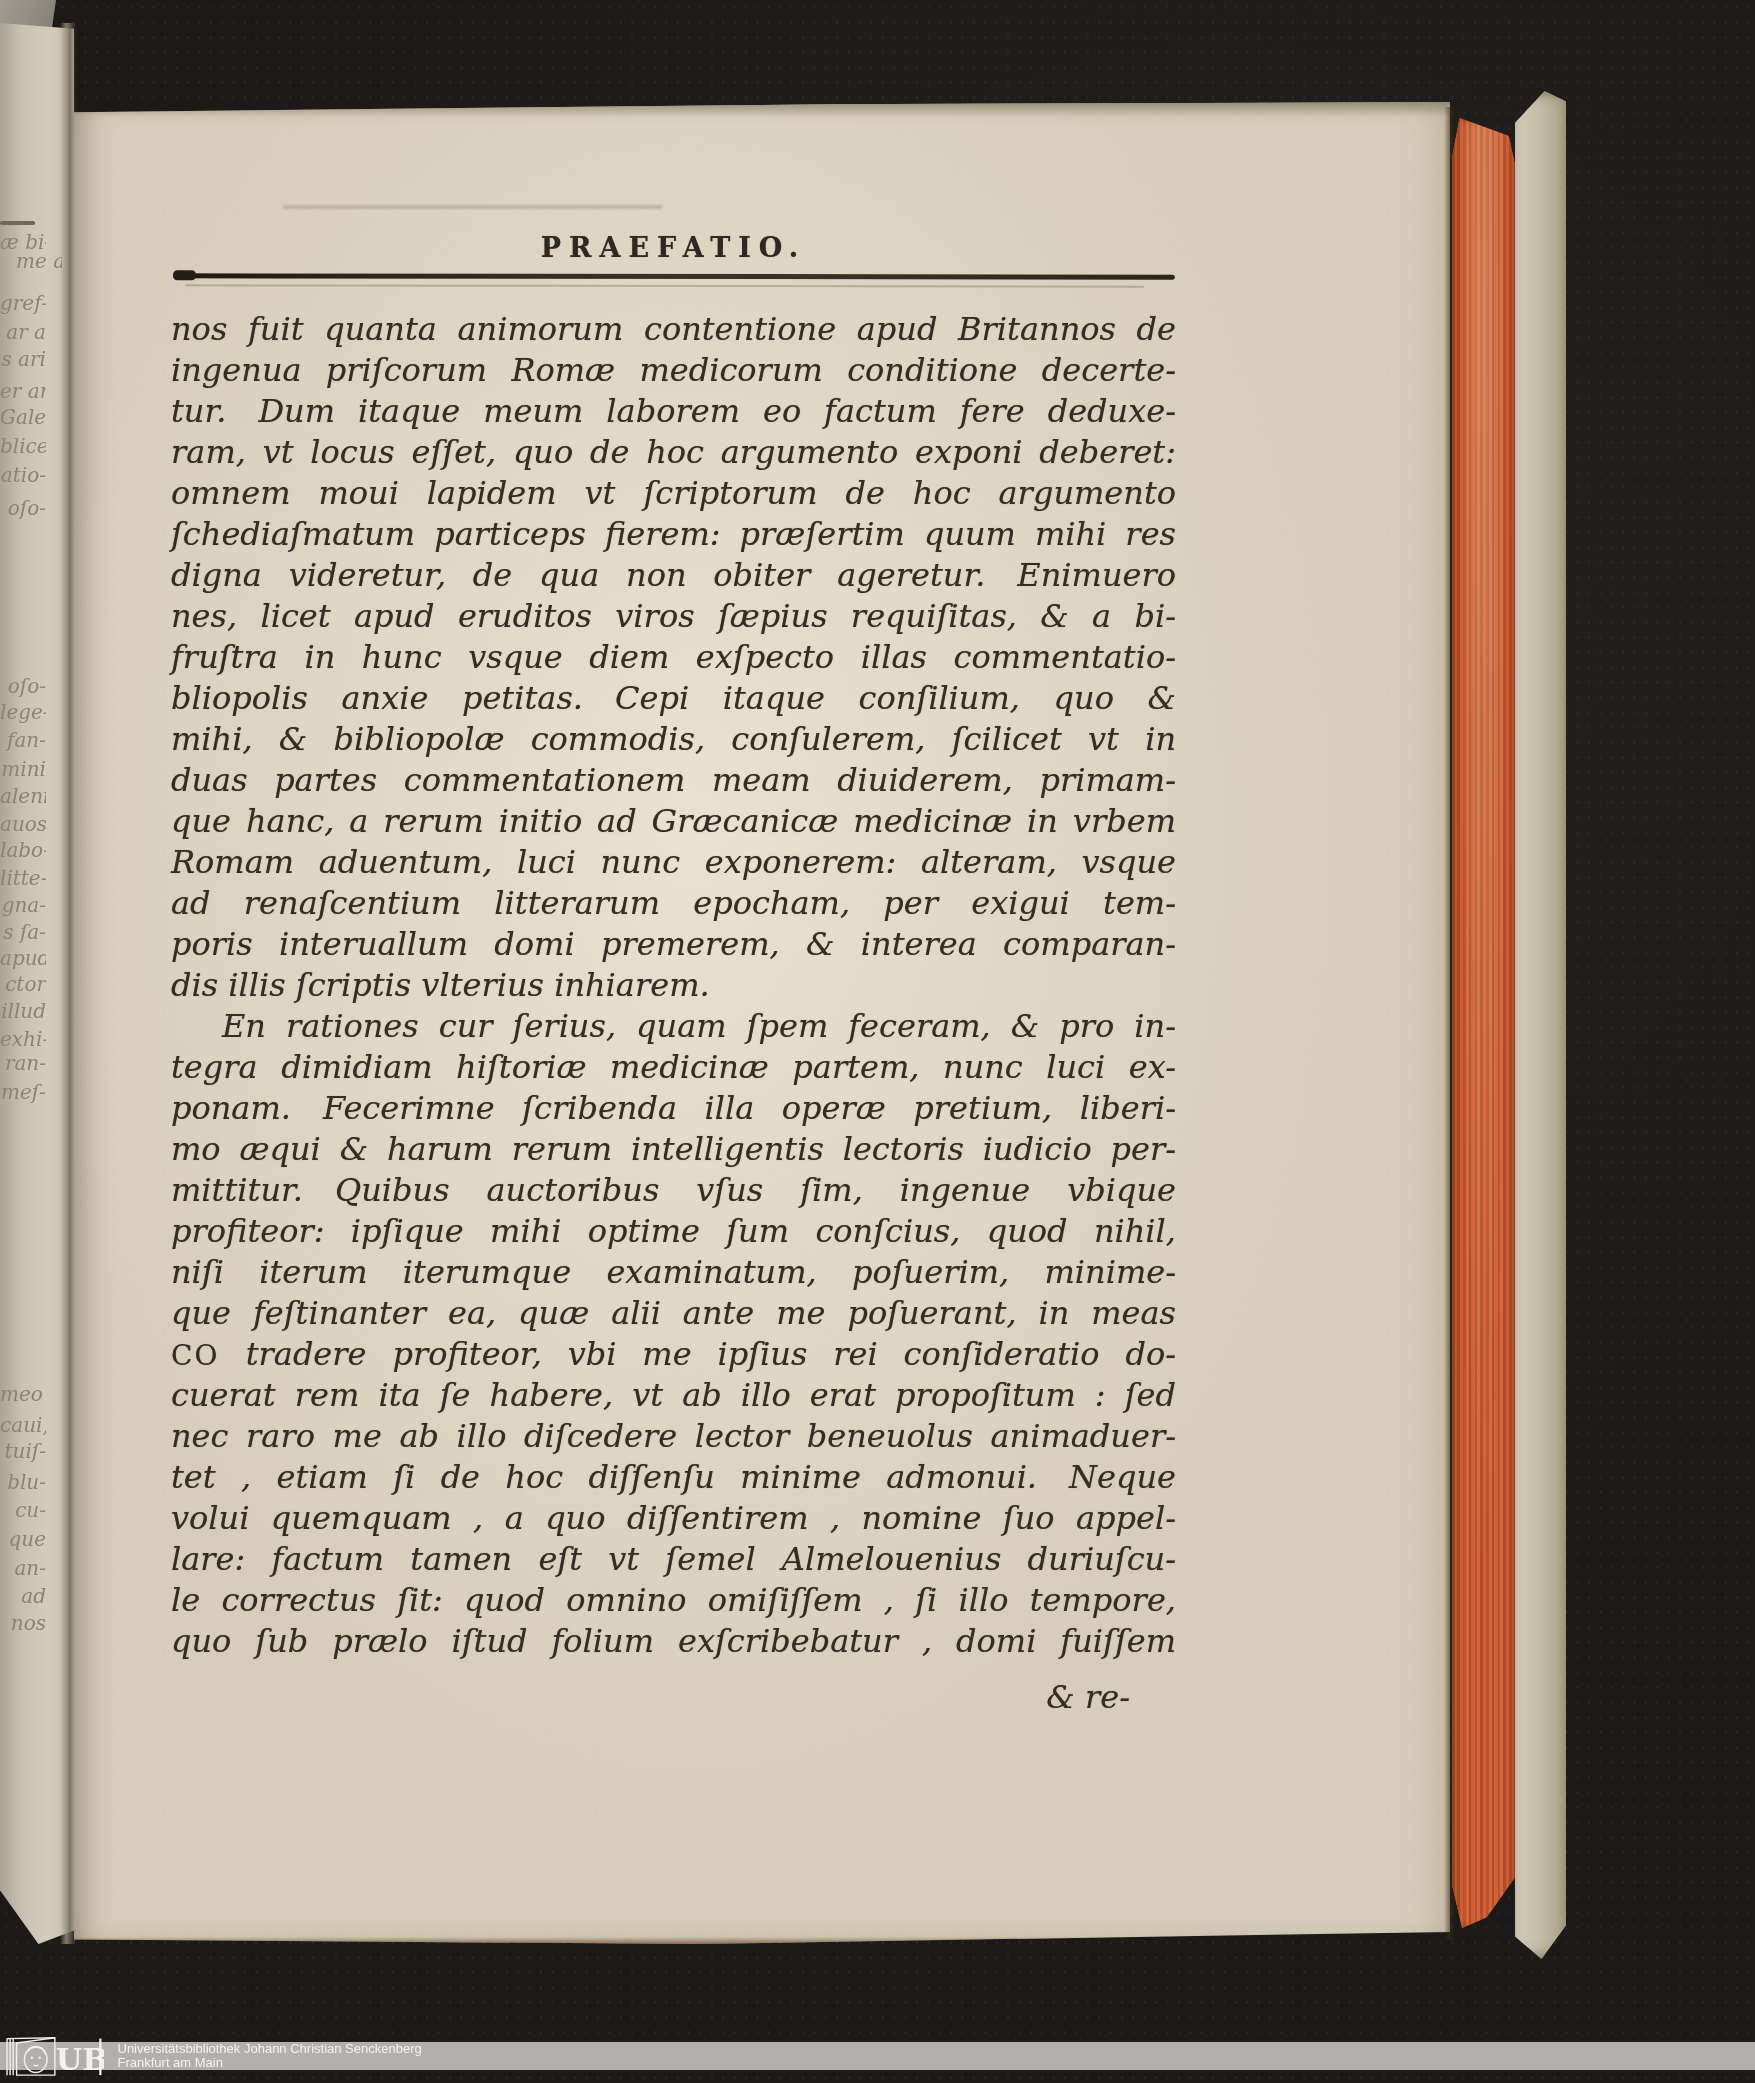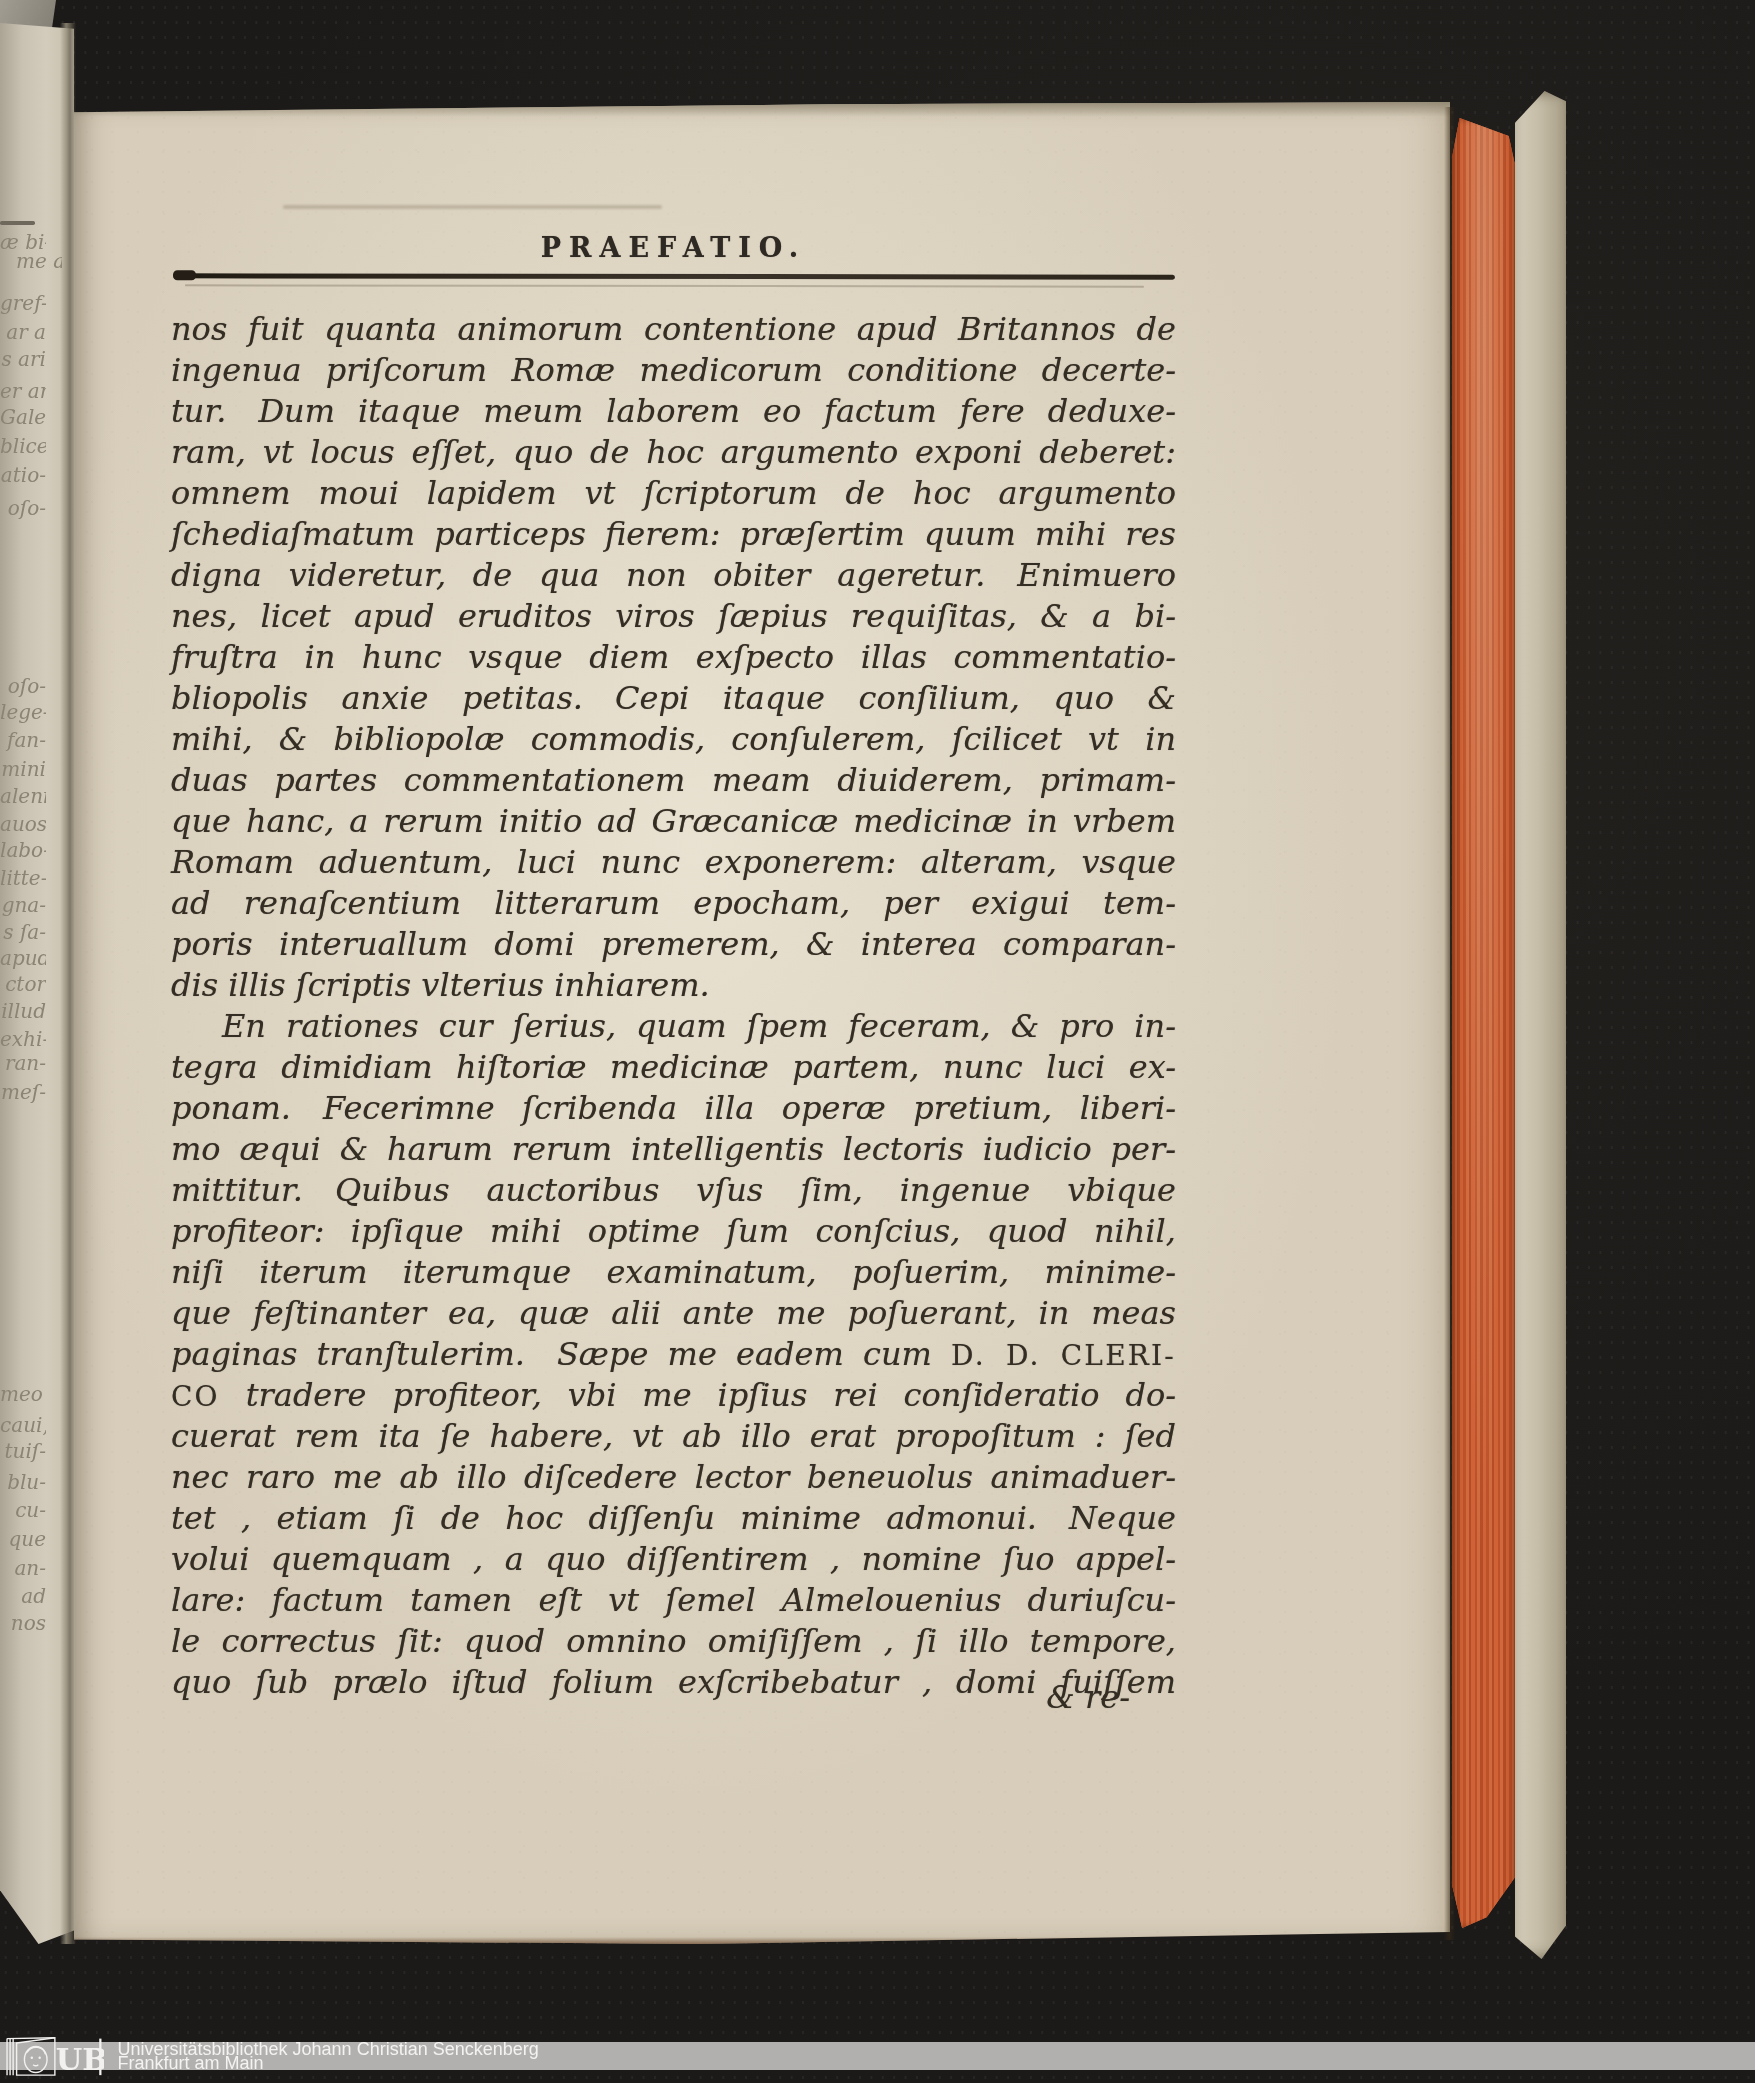--- a/index.html
+++ b/index.html
@@ -119,21 +119,21 @@
     clip-path:polygon(0 1.7%,58% 0,100% .55%,100% 98.2%,52% 100%,0 98.8%);
     box-shadow:inset 0 8.8px 10.5px -5.3px rgba(70,60,40,.5), inset 0 -10.5px 12.3px -7px rgba(70,60,40,.5);
   }
   
   .footer-bar{
     position:absolute;left:0;top:2042px;width:1756px;height:28px;
     background:#b2b0ae;display:flex;align-items:center;
     font-family:"Liberation Sans","DejaVu Sans",sans-serif;
   }
   .ub-logo{margin-left:3.5px;flex:0 0 auto;display:block;}
-  .footer-text{margin-left:14px;color:#f4f3f1;font-size:18px;line-height:14.5px;}
+  .footer-text{margin-left:14px;color:#f4f3f1;font-size:13px;line-height:14.5px;}
 </style>
 </head>
 <body>
 
 <div id="stage">
 
   <div class="corner-glare"></div>
 
   <div class="facing-sliver"></div>
   <div class="frag-rule"></div>
@@ -202,21 +202,20 @@
       <div class="bodyline">poris interuallum domi premerem, &amp; interea comparan-</div>
       <div class="bodyline nojust">dis illis ſcriptis vlterius inhiarem.</div>
       <div class="bodyline indent">En rationes cur ſerius, quam ſpem feceram, &amp; pro in-</div>
       <div class="bodyline">tegra dimidiam hiſtoriæ medicinæ partem, nunc luci ex-</div>
       <div class="bodyline">ponam. Fecerimne ſcribenda illa operæ pretium, liberi-</div>
       <div class="bodyline">mo æqui &amp; harum rerum intelligentis lectoris iudicio per-</div>
       <div class="bodyline">mittitur. Quibus auctoribus vſus ſim, ingenue vbique</div>
       <div class="bodyline">profiteor: ipſique mihi optime ſum conſcius, quod nihil,</div>
       <div class="bodyline">niſi iterum iterumque examinatum, poſuerim, minime-</div>
       <div class="bodyline">que feſtinanter ea, quæ alii ante me poſuerant, in meas</div>
-      <div class="bodyline">paginas tranſtulerim. Sæpe me eadem cum <span class="roman">D. D. CLERI-</span></div>
       <div class="bodyline"><span class="roman">CO</span> tradere profiteor, vbi me ipſius rei conſideratio do-</div>
       <div class="bodyline">cuerat rem ita ſe habere, vt ab illo erat propoſitum : ſed</div>
       <div class="bodyline">nec raro me ab illo diſcedere lector beneuolus animaduer-</div>
       <div class="bodyline">tet , etiam ſi de hoc diſſenſu minime admonui. Neque</div>
       <div class="bodyline">volui quemquam , a quo diſſentirem , nomine ſuo appel-</div>
       <div class="bodyline">lare:  factum tamen eſt vt ſemel Almelouenius duriuſcu-</div>
       <div class="bodyline">le correctus ſit:  quod omnino omiſiſſem , ſi illo tempore,</div>
       <div class="bodyline">quo ſub prælo iſtud folium exſcribebatur , domi fuiſſem</div>
     </div>
 

